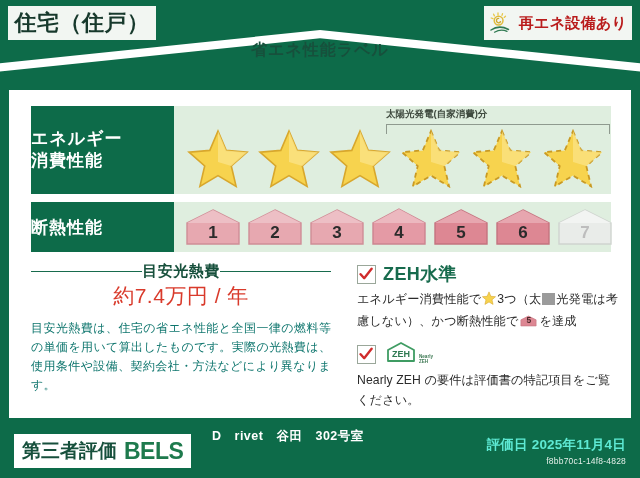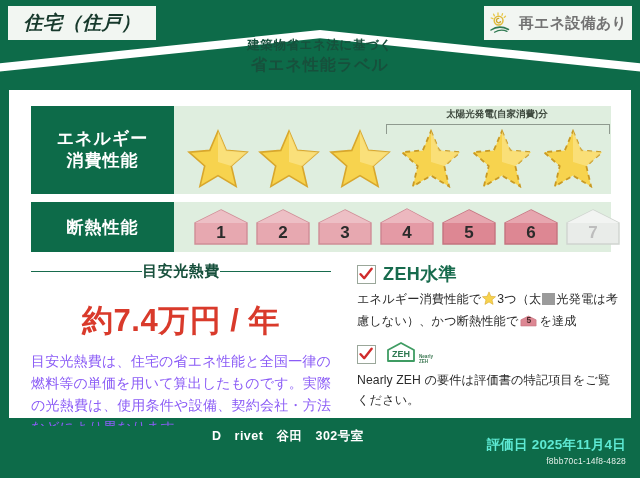--- a/index.html
+++ b/index.html
@@ -8,26 +8,26 @@
     font-family:"Liberation Sans","DejaVu Sans",sans-serif;
     background:#0d6b49;
   }
   .label{position:relative;width:640px;height:478px;background:#0d6b49;}
 
   
   .badge-left{
     position:absolute;left:8px;top:6px;width:148px;height:34px;
     background:#f2f6f2;display:flex;align-items:center;justify-content:center;
   }
-  .badge-left span{font-size:19px;font-weight:bold;color:#17392c;letter-spacing:0.5px;font-style:italic;}
+  .badge-left span{font-size:22px;font-weight:bold;color:#17392c;letter-spacing:0.5px;}
   .badge-right{
     position:absolute;right:8px;top:6px;width:148px;height:34px;
     background:#f2f6f2;display:flex;align-items:center;justify-content:center;gap:4px;
   }
-  .badge-right .btxt{font-size:15px;font-weight:bold;color:#737373;letter-spacing:0.3px;}
+  .badge-right .btxt{font-size:15px;font-weight:bold;color:#b91c1c;letter-spacing:0.3px;}
   .sun-icon{width:26px;height:24px;flex:0 0 auto;}
 
   
   .roof{
     position:absolute;left:0;top:30px;width:640px;height:64px;
     background:#ffffff;
     clip-path:polygon(50% 0%, 100% 52%, 100% 100%, 0% 100%, 0% 52%);
   }
   .roof-inner{
     position:absolute;left:0;top:30px;width:640px;height:64px;
@@ -41,64 +41,64 @@
   .title-main{font-size:16px;font-weight:bold;color:#17503c;letter-spacing:1px;line-height:1.25;margin-top:2px;}
 
   
   .card{
     position:absolute;left:9px;top:90px;width:622px;height:328px;background:#ffffff;
   }
 
   
   .row{position:absolute;left:22px;width:580px;background:#dfeedf;display:flex;align-items:center;}
   .row-energy{top:16px;height:88px;}
-  .row-insul{top:112px;height:50px;gap:8px;}
+  .row-insul{top:112px;height:50px;}
   .row-lab{
     width:143px;align-self:stretch;background:#0d6b49;color:#ffffff;
-    display:flex;flex-direction:column;align-items:center;justify-content:center;
+    display:flex;flex-direction:column;justify-content:center;
     font-weight:bold;letter-spacing:1px;flex:0 0 auto;
   }
   .row-energy .row-lab{font-size:17px;line-height:1.32;}
   .row-insul .row-lab{font-size:17px;}
   .row-body{flex:1;position:relative;height:100%;}
 
   
   .stars{position:absolute;left:8px;bottom:4px;display:flex;gap:0px;align-items:flex-end;}
   .star-cell{width:71px;height:64px;position:relative;}
   .star-cell svg{position:absolute;left:50%;top:50%;transform:translate(-50%,-50%);}
   .solar-bracket{
     position:absolute;left:212px;top:18px;width:222px;height:9px;
     border:1.6px solid #8f9a8f;border-bottom:none;
   }
   .solar-cap{
-    position:absolute;left:212px;top:2px;width:222px;text-align:center;
+    position:absolute;left:212px;top:2px;width:222px;text-align:left;
     font-size:9.5px;font-weight:bold;color:#3f4a3f;white-space:nowrap;
   }
 
   
   .houses{position:absolute;left:10px;top:50%;transform:translateY(-50%);display:flex;gap:4px;}
   .house{width:58px;height:40px;position:relative;}
   .house svg{display:block;}
   .house-num{
     position:absolute;left:0;right:0;bottom:4px;text-align:center;
     font-size:17px;font-weight:bold;color:#2b2b2b;
   }
   .house-num.off{color:#bdbdbd;}
 
   
   .col-left{position:absolute;left:22px;top:172px;width:300px;}
   .cost-head{display:flex;align-items:center;gap:0;justify-content:center;}
   .cost-head .ln{flex:1;height:1.6px;background:#176b4d;}
   .cost-head .tx{font-size:15px;font-weight:bold;color:#17503c;letter-spacing:0.5px;white-space:nowrap;}
   .cost-value{
-    text-align:center;font-size:31px;font-weight:bold;color:#d93a2b;
-    letter-spacing:0.5px;margin-top:24px;line-height:1.05;
+    text-align:center;font-size:21px;font-weight:normal;color:#d93a2b;
+    letter-spacing:0.5px;margin-top:4px;line-height:1.05;
   }
   .cost-note{
-    margin-top:12px;font-size:14px;color:#8b5cf6;line-height:1.58;text-align:justify;
+    margin-top:12px;font-size:12px;color:#0f766e;line-height:1.58;text-align:justify;
     letter-spacing:0.1px;
   }
 
   
   .col-right{position:absolute;left:348px;top:172px;width:262px;}
   .zeh-block{margin-bottom:10px;}
   .zeh-head{display:flex;align-items:center;gap:7px;}
   .chk{width:17px;height:17px;border:1.4px solid #9aa79a;background:#fff;position:relative;flex:0 0 auto;}
   .chk svg{position:absolute;left:1px;top:1px;}
   .zeh-title{font-size:18px;font-weight:bold;color:#176b4d;letter-spacing:0.4px;white-space:nowrap;}
@@ -151,21 +151,20 @@
         <path d="M5.5 21.2 Q12 17.4 18 20.4" fill="none" stroke="#2f7a52" stroke-width="1.2" stroke-linecap="round"></path>
       </svg>
     </span>
     <span class="btxt">再エネ設備あり</span>
   </div>
 
   <div class="roof"></div>
   <div class="roof-inner"></div>
 
   <div class="title-wrap">
-    <div class="title-sub">建築物省エネ法に基づく</div>
     <div class="title-main">省エネ性能ラベル</div>
   </div>
 
   <div class="card">
 
     <div class="row row-energy">
       <div class="row-lab">
         <span>エネルギー</span>
         <span>消費性能</span>
       </div>
@@ -320,20 +319,24 @@
             </span>
           </span>
         </div>
         <div class="zeh-body">Nearly ZEH の要件は評価書の特記項目をご覧ください。</div>
       </div>
 
     </div>
   </div>
 
   <div class="footer">
+    <div class="bels-box">
+      <span class="bels-jp">第三者評価</span>
+      <span class="bels-en">BELS</span>
+    </div>
     <div class="prop">D　rivet　谷田　302号室</div>
     <div class="foot-right">
       <div class="foot-date">評価日 2025年11月4日</div>
       <div class="foot-code">f8bb70c1-14f8-4828</div>
     </div>
   </div>
 
 </div>
 
 </body></html>

